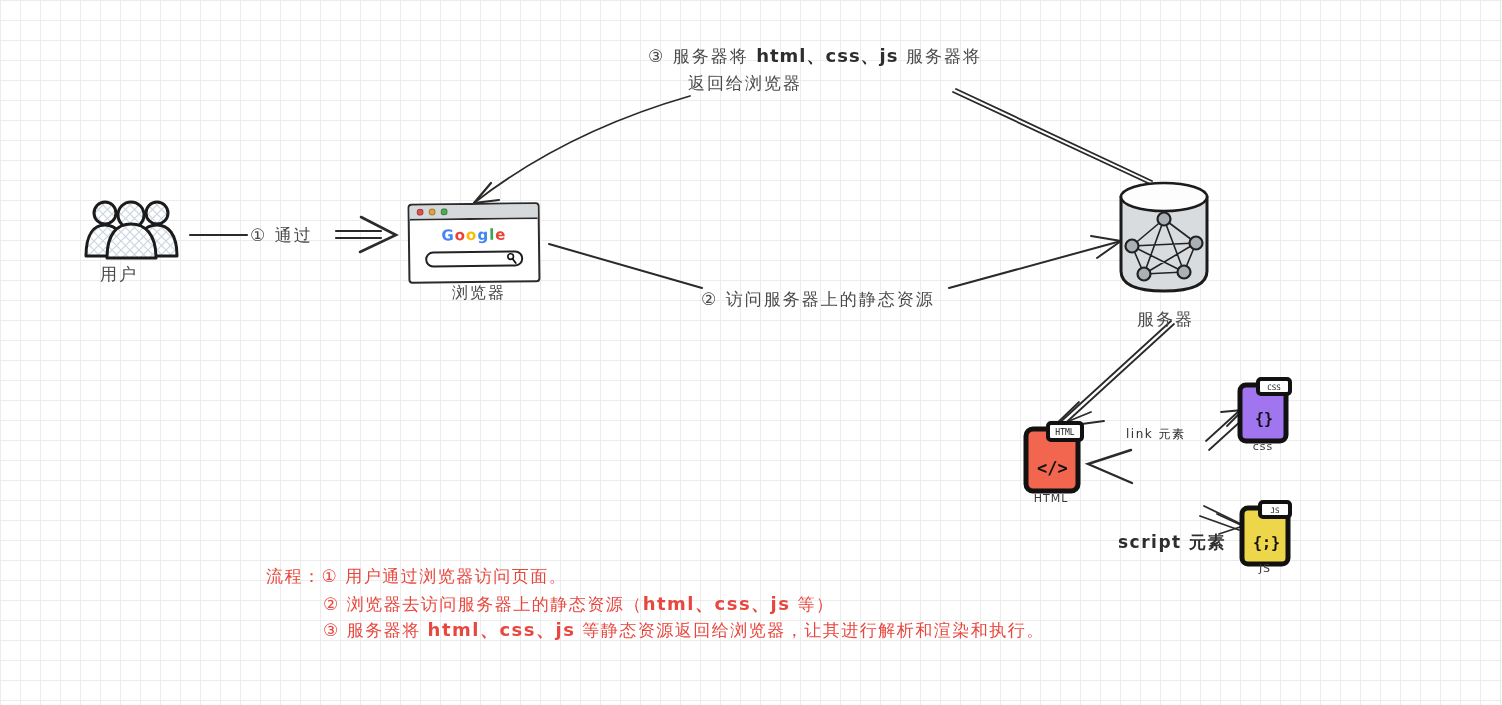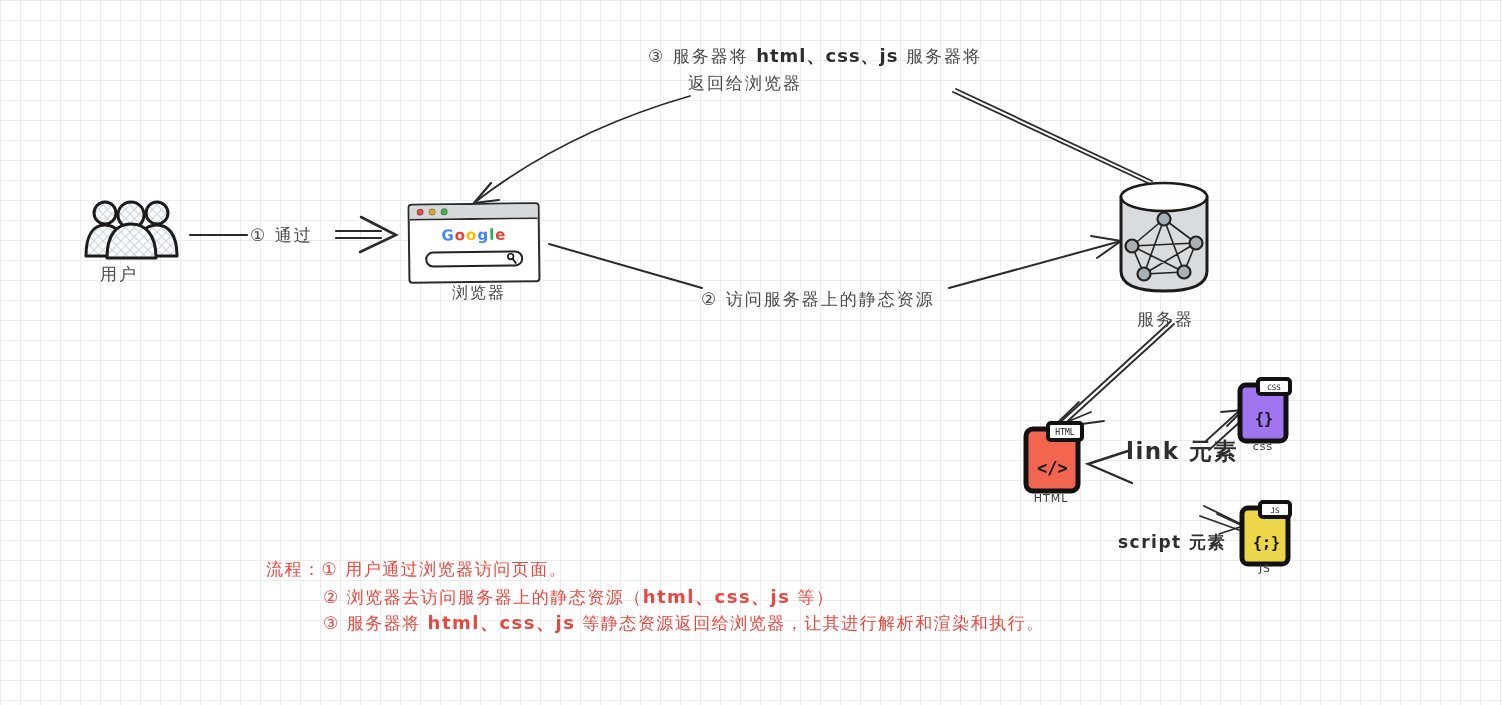--- a/index.html
+++ b/index.html
@@ -12,21 +12,21 @@
     background-size:20px 20px;
     font-family:"DejaVu Sans",sans-serif;
     color:#3d3d3d;
   }
   svg.overlay{position:absolute;left:0;top:0;z-index:1;}
   .txt{position:absolute;z-index:3;white-space:nowrap;color:#4a4a4a;}
   .hand{letter-spacing:2px;font-size:17px;}
   .code{font-weight:bold;font-size:18px;letter-spacing:1px;color:#2e2e2e;}
   .small-label{font-size:11px;letter-spacing:1px;color:#3a3a3a;text-align:center;}
   .red{color:#e8473e;}
-  .note-line{font-size:17px;letter-spacing:1.5px;}
+  .note-line{font-size:17px;letter-spacing:1.5px;margin-top:7px;}
   .note-code{font-weight:bold;font-size:18px;}
   
   .browser{
     position:absolute;left:408px;top:203px;width:132px;height:80px;z-index:2;
     background:#fff;border:2.5px solid #2b2b2b;border-radius:4px;
     transform:rotate(-0.7deg);box-sizing:border-box;
   }
   .titlebar{height:13px;background:#d6d9dc;border-bottom:2px solid #2b2b2b;
     display:flex;align-items:center;gap:5px;padding-left:7px;border-radius:2px 2px 0 0;}
   .dot{width:7px;height:7px;border-radius:50%;border:1px solid rgba(0,0,0,.25);box-sizing:border-box;}
@@ -154,20 +154,20 @@
   <div class="txt" style="left:452px;top:283px;font-size:16px;letter-spacing:2px;">浏览器</div>
   <div class="txt" style="left:1137px;top:292px;font-size:17px;letter-spacing:2px;margin-top:16px;">服务器</div>
   <div class="txt small-label" style="left:1026px;top:492px;width:50px;">HTML</div>
   <div class="txt small-label" style="left:1240px;top:440px;width:46px;">css</div>
   <div class="txt small-label" style="left:1242px;top:562px;width:46px;">JS</div>
 
   <div class="txt hand" style="left:250px;top:224px;">① 通过</div>
   <div class="txt hand" style="left:701px;top:288px;">② 访问服务器上的静态资源</div>
   <div class="txt hand c-center" style="left:627px;top:44px;width:376px;"><span>③ 服务器将 </span><span class="code">html、css、js</span><span> 服务器将</span></div>
   <div class="txt hand c-center" style="left:640px;top:72px;width:210px;">返回给浏览器</div>
-  <div class="txt" style="left:1126px;top:436px;font-size:23px;letter-spacing:1.5px;font-weight:bold;color:#2e2e2e;">link 元素</div>
+  <div class="txt" style="left:1126px;top:426px;font-size:12px;letter-spacing:1.5px;font-weight:normal;color:#2e2e2e;">link 元素</div>
   <div class="txt" style="left:1118px;top:483px;font-size:17px;letter-spacing:1.5px;font-weight:bold;color:#2e2e2e;margin-top:48px;">script 元素</div>
 
   <div class="txt red note-line" style="left:266px;top:558px;">流程：① 用户通过浏览器访问页面。</div>
   <div class="txt red note-line" style="left:323px;top:611px;"><span>③ 服务器将 </span><span class="note-code">html、css、js</span><span> 等静态资源返回给浏览器，让其进行解析和渲染和执行。</span></div>
   <div class="txt red note-line" style="left:323px;top:585px;"><span>② 浏览器去访问服务器上的静态资源（</span><span class="note-code">html、css、js</span><span> 等）</span></div>
 
 </div>
 
 </body></html>

